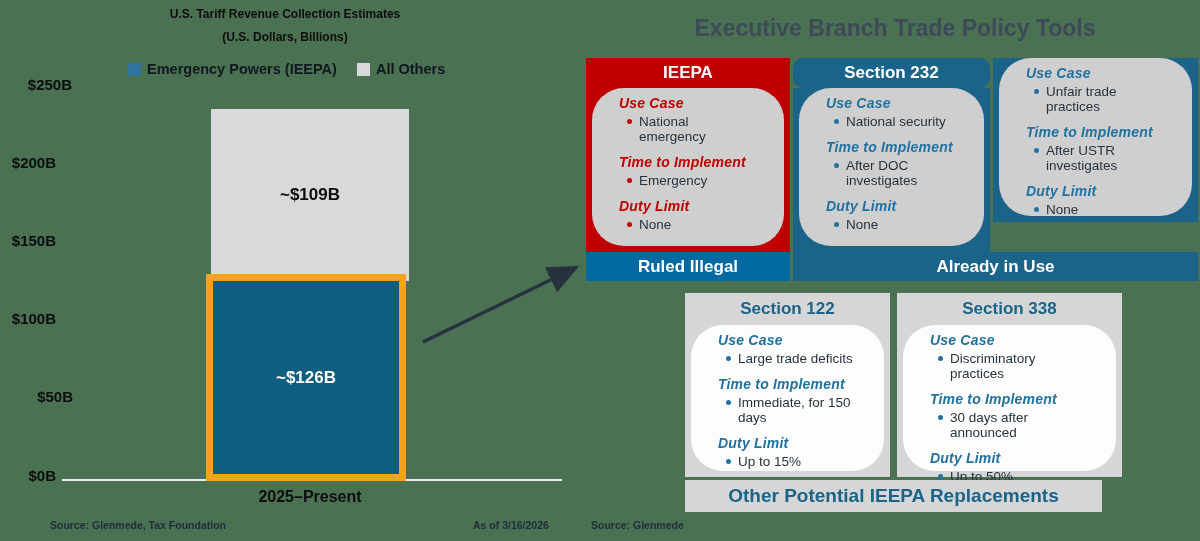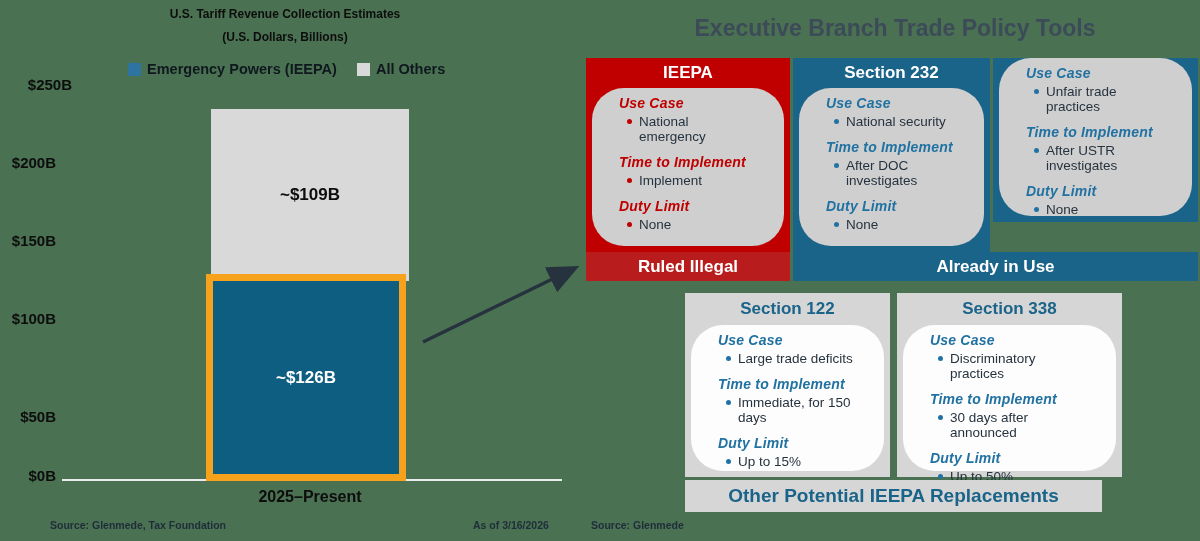--- a/index.html
+++ b/index.html
@@ -9,53 +9,53 @@
   
   .chart-title{position:absolute;left:60px;top:7px;width:450px;text-align:center;
     font-size:12px;font-weight:bold;color:#0d0d0d;}
   .chart-subtitle{position:absolute;left:60px;top:30px;width:450px;text-align:center;
     font-size:12px;font-weight:bold;color:#0d0d0d;}
   .legend{position:absolute;left:128px;top:61px;display:flex;gap:20px;align-items:center;}
   .legend-item{display:flex;align-items:center;gap:6px;font-size:14.5px;font-weight:bold;color:#10181f;}
   .swatch{width:13px;height:13px;display:inline-block;}
   .ytick{position:absolute;width:56px;text-align:right;font-size:15px;font-weight:bold;color:#0d0d0d;}
   .ytick:nth-child(1){top:76px;padding-left:16px;} .ytick:nth-child(2){top:154px;} .ytick:nth-child(3){top:232px;}
-  .ytick:nth-child(4){top:310px;} .ytick:nth-child(5){top:408px;} .ytick:nth-child(6){top:467px;}
+  .ytick:nth-child(4){top:310px;} .ytick:nth-child(5){top:388px;margin-left:17px;} .ytick:nth-child(6){top:467px;}
   .axis-line{position:absolute;left:62px;top:479px;width:500px;height:2px;background:#e9ebec;}
   .bar-others{position:absolute;left:211px;width:198px;background:#d9d9d9;
     display:flex;align-items:center;justify-content:center;font-size:17px;font-weight:bold;color:#0d0d0d;}
   .bar-ieepa{position:absolute;left:206px;bottom:60px;width:200px;background:#0e5e81;
     border:7px solid #f6a21d;box-sizing:border-box;
     display:flex;align-items:center;justify-content:center;font-size:17px;font-weight:bold;color:#ffffff;}
   .x-label{position:absolute;left:206px;top:488px;width:208px;text-align:center;
     font-size:16px;font-weight:bold;color:#0d0d0d;}
   .source{position:absolute;top:519px;font-size:10.5px;font-weight:bold;color:#1f2d3a;}
   .arrow-svg{position:absolute;left:413px;top:253px;}
 
   
   .tools-title{position:absolute;left:600px;top:15px;width:590px;text-align:center;
     font-size:23px;font-weight:bold;color:#3d4b58;}
   .card{position:absolute;top:58px;box-sizing:border-box;}
   .card-header{height:30px;line-height:30px;text-align:center;font-size:17px;font-weight:bold;color:#ffffff;}
   .card-body{height:164px;box-sizing:border-box;padding:0 6px 6px 6px;}
   .card-panel{height:100%;box-sizing:border-box;background:#cfcfcf;padding:7px 27px;border-radius:32px;}
   .card.red .card-header{background:#c00000;}
   .card.red .card-body{background:#c00000;}
-  .card.blue .card-header{background:#1a6389;}
+  .card.blue .card-header{background:#1a6389;border-radius:10px;}
   .card.blue .card-body{background:#1a6389;}
   .h{font-size:14px;font-weight:bold;font-style:italic;letter-spacing:.2px;}
   .card.red .h{color:#c00000;}
   .card.blue .h, .card.graycard .h{color:#2172a2;}
   .b{display:flex;align-items:baseline;gap:7px;margin:3px 0 10px 8px;font-size:13.5px;color:#26333f;}
   .dot{width:5px;height:5px;border-radius:50%;flex:none;position:relative;top:-2px;}
   .card.red .dot{background:#c00000;}
   .card.blue .dot, .card.graycard .dot{background:#2172a2;}
   .banner{position:absolute;top:252px;height:29px;line-height:29px;text-align:center;
     font-size:17px;font-weight:bold;color:#ffffff;}
-  .banner.red{background:#b91c1c;}
+  .banner.red{background:#0369a1;}
   .banner.blue{background:#1a6389;}
 
   .card.graycard{top:293px;background:#d6d6d6;}
   .card.graycard .card-header{height:32px;line-height:32px;color:#1a6389;background:#d6d6d6;}
   .card.graycard .card-body{height:152px;background:#d6d6d6;}
   .card.graycard .card-panel{background:#fdfdfd;}
   .banner.gray{top:480px;height:32px;line-height:32px;background:#d6d6d6;color:#1a6389;font-size:19px;}
 </style>
 </head>
 <body>
@@ -112,21 +112,21 @@
     <div class="card-body">
         <div class="card-panel">
       <div class="h">Use Case</div>
       <div class="b">
             <span class="dot"></span>
             <span>National emergency</span>
           </div>
       <div class="h">Time to Implement</div>
       <div class="b">
             <span class="dot"></span>
-            <span>Implement</span>
+            <span>Emergency</span>
           </div>
       <div class="h">Duty Limit</div>
       <div class="b">
             <span class="dot"></span>
             <span>None</span>
           </div>
     </div>
       </div>
   </div>
 

